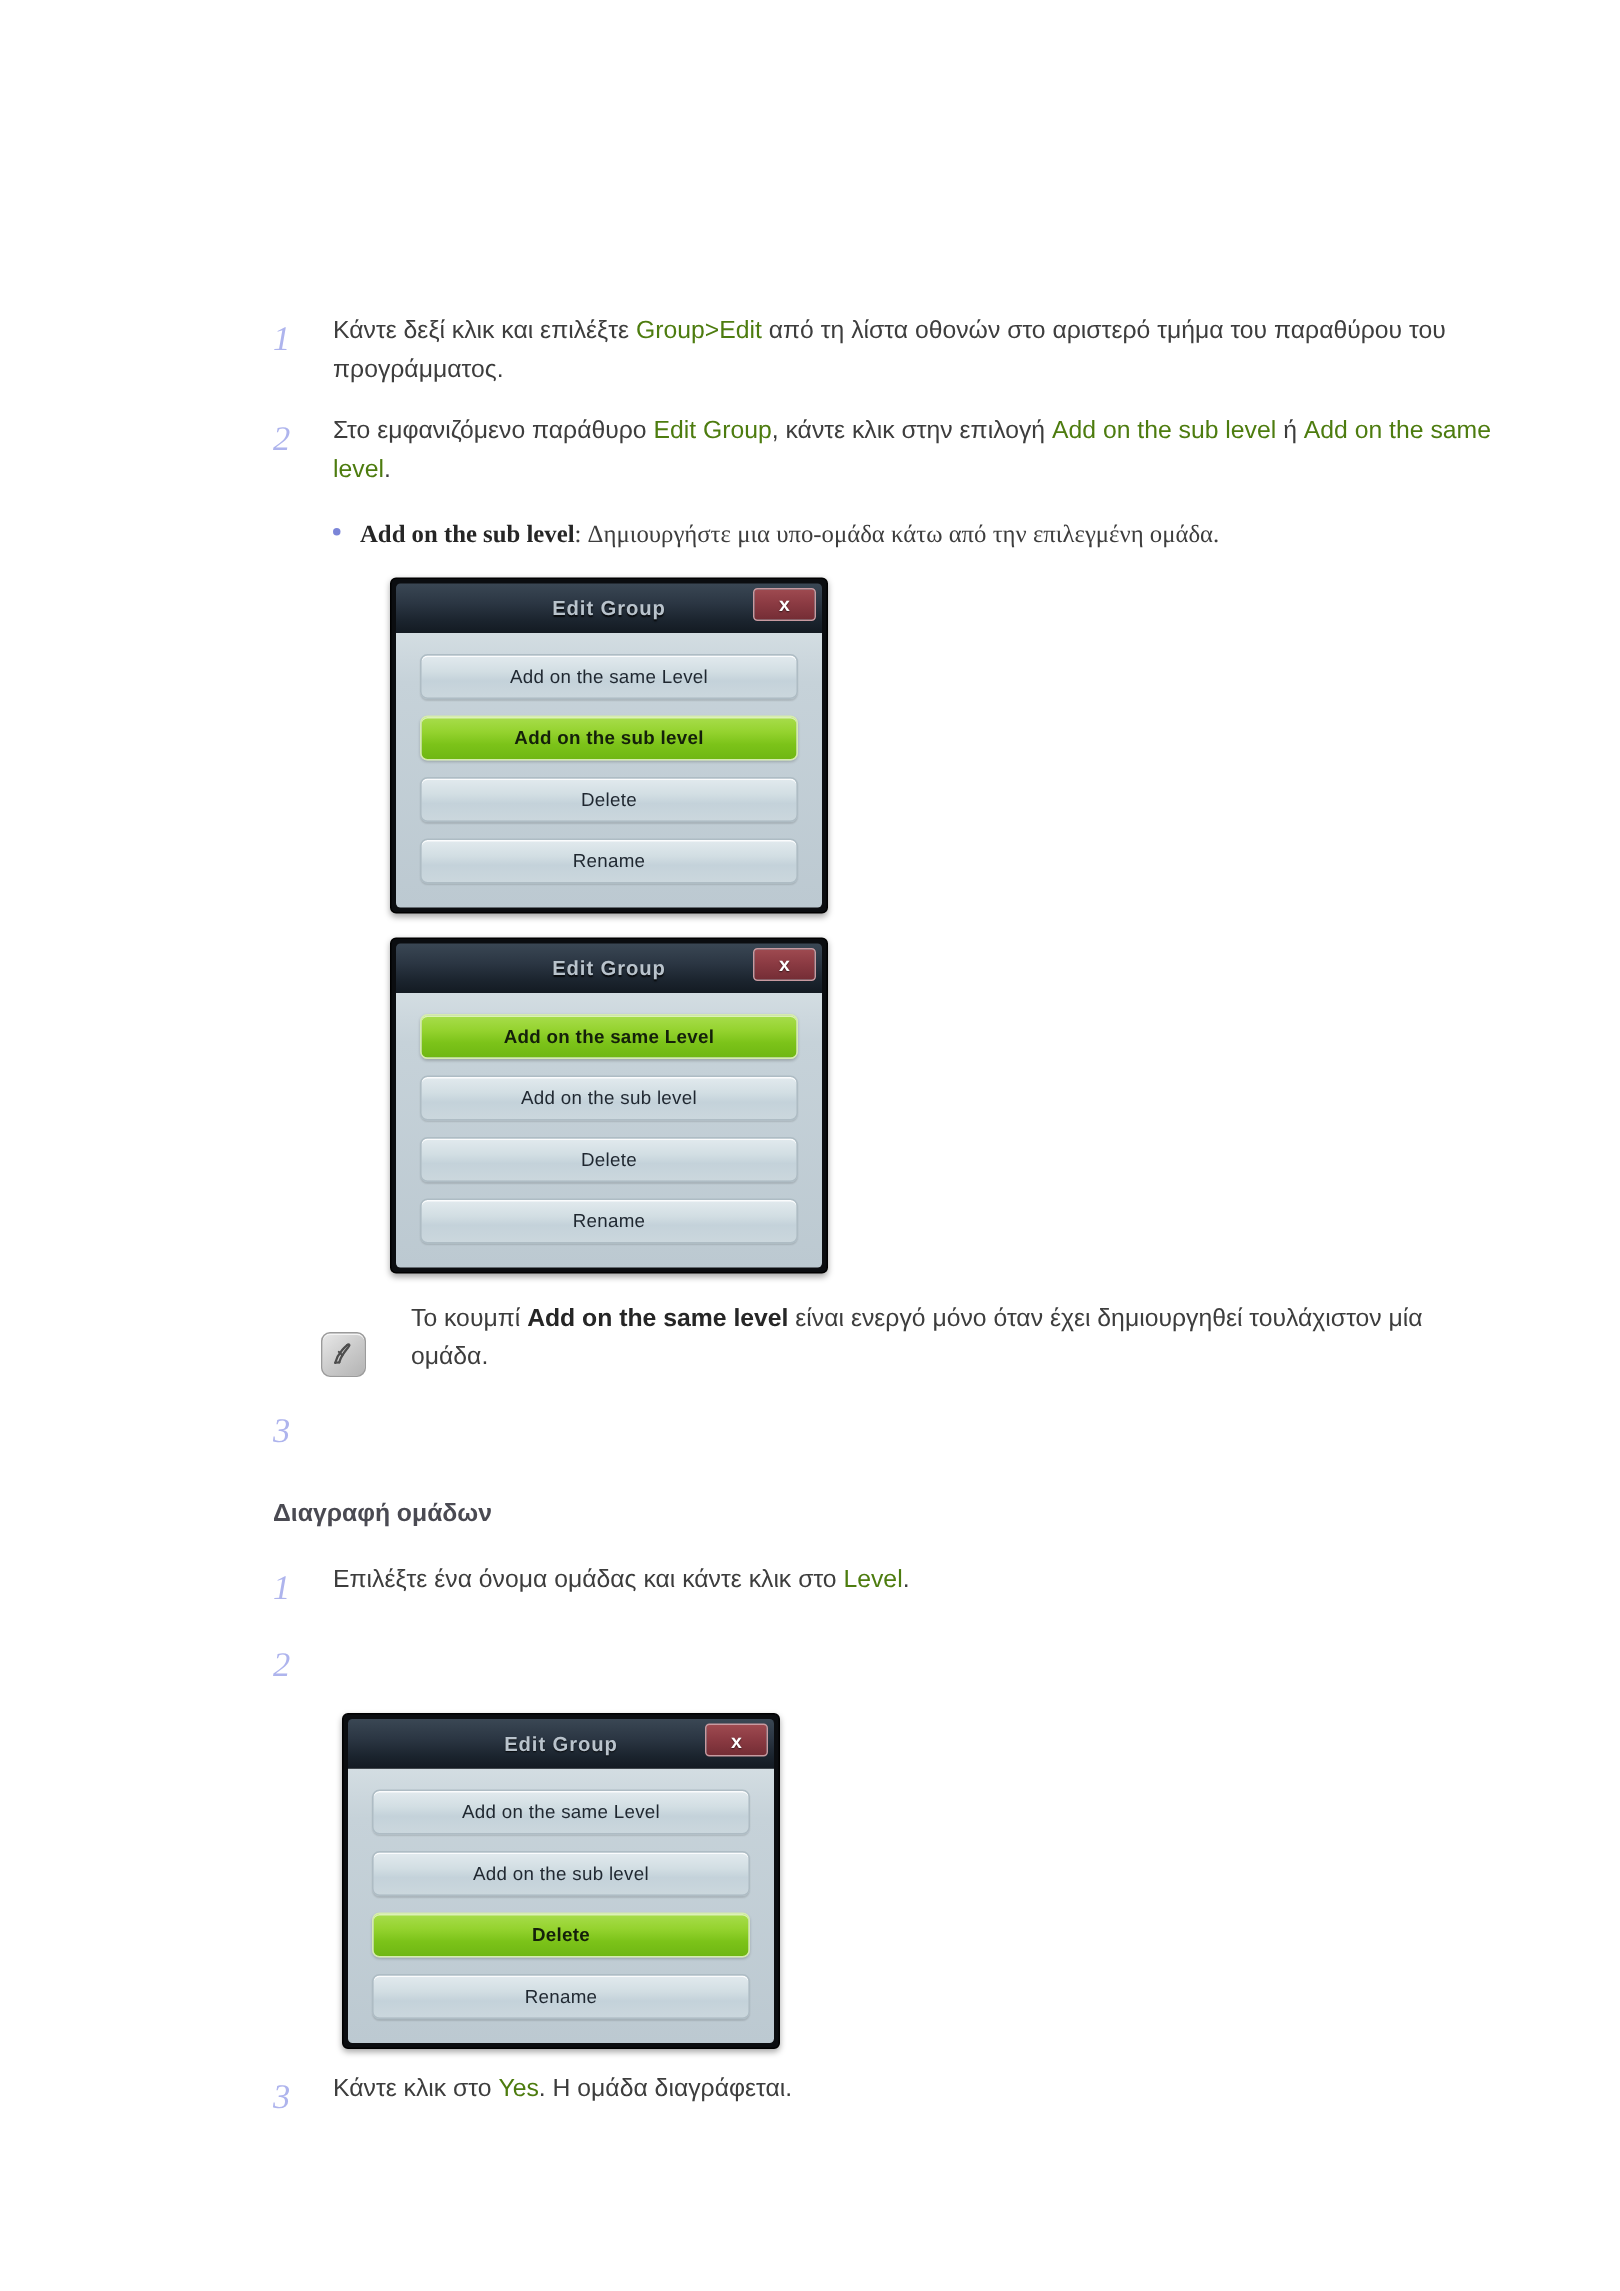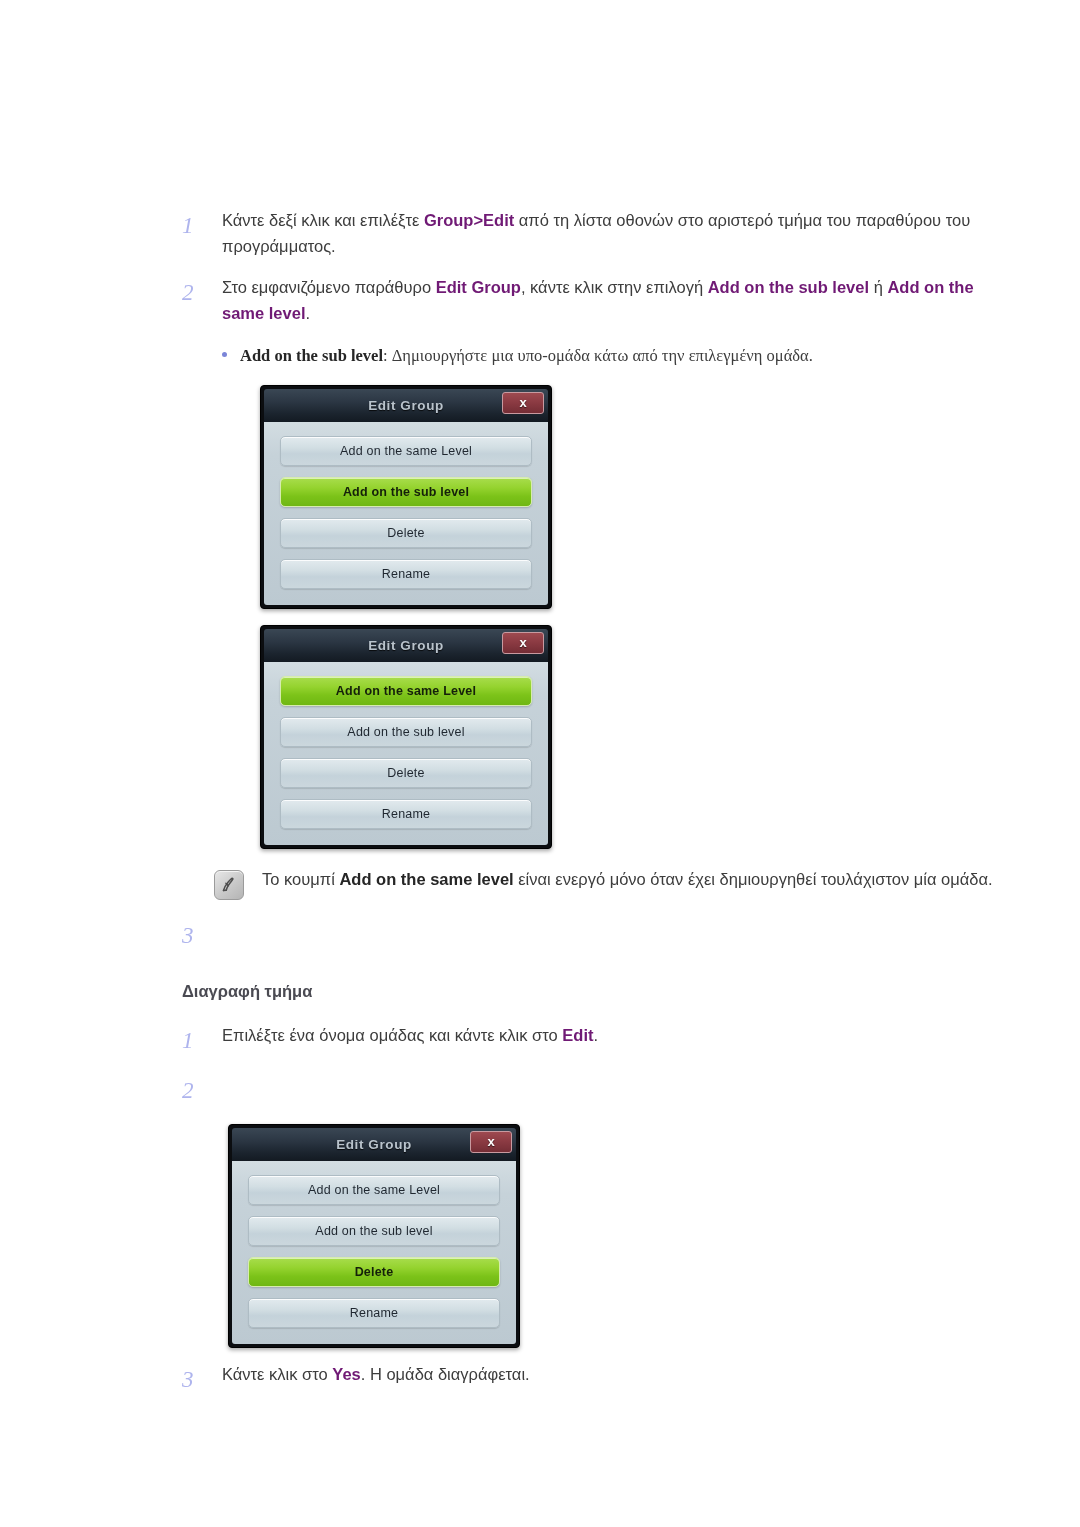--- a/index.html
+++ b/index.html
@@ -45,21 +45,21 @@
     line-height: 1.45;
     padding-top: 1px;
     user-select: none;
   }
   .step-body {
     flex: 1 1 auto;
     font-size: 16.5px;
     line-height: 1.56;
     color: #3d3d3d;
   }
-  .step-body b { font-weight: bold; color: #701a75; }
+  .step-body b { font-weight: normal; color: #4d7c0f; }
 
   
   .bullet-row {
     display: flex;
     align-items: flex-start;
     margin: 14px 0 10px 40px;
   }
   .bullet-dot {
     flex: 0 0 18px;
     padding-top: 9px;
@@ -76,22 +76,23 @@
     font-size: 16.5px;
     line-height: 1.56;
     color: #3d3d3d;
     font-family: Liberation Serif, serif;
   }
   .bullet-text b { font-weight: bold; color: #262626; }
 
   
   .note-row {
     display: flex;
-    align-items: flex-start;
+    align-items: flex-end;
     margin: 18px 0 8px 32px;
+    gap: 12px;
   }
   .note-icon {
     flex: 0 0 48px;
     padding-top: 3px;
   }
   .note-icon-box {
     width: 28px;
     height: 28px;
     border-radius: 6px;
     background: linear-gradient(140deg, #e8e8e8 0%, #c9c9c9 55%, #b4b4b4 100%);
@@ -292,25 +293,25 @@
           </svg>
         </div>
       </div>
       <div class="note-text">Το κουμπί <b>Add on the same level</b> είναι ενεργό μόνο όταν έχει δημιουργηθεί τουλάχιστον μία ομάδα.</div>
     </div>
 
     <div class="step" style="margin-top:18px">
       <div class="step-num">3</div>
     </div>
 
-    <div class="subheading">Διαγραφή τμήμα</div>
+    <div class="subheading">Διαγραφή ομάδων</div>
 
     <div class="step">
       <div class="step-num">1</div>
-      <div class="step-body">Επιλέξτε ένα όνομα ομάδας και κάντε κλικ στο <b>Edit</b>.</div>
+      <div class="step-body">Επιλέξτε ένα όνομα ομάδας και κάντε κλικ στο <b>Level</b>.</div>
     </div>
 
     <div class="step">
       <div class="step-num">2</div>
     </div>
 
     <div class="dlg-wrap indent-dialog-2">
       <div class="dialog">
         <div class="dlg-titlebar">
           <div class="dlg-title">Edit Group</div>

